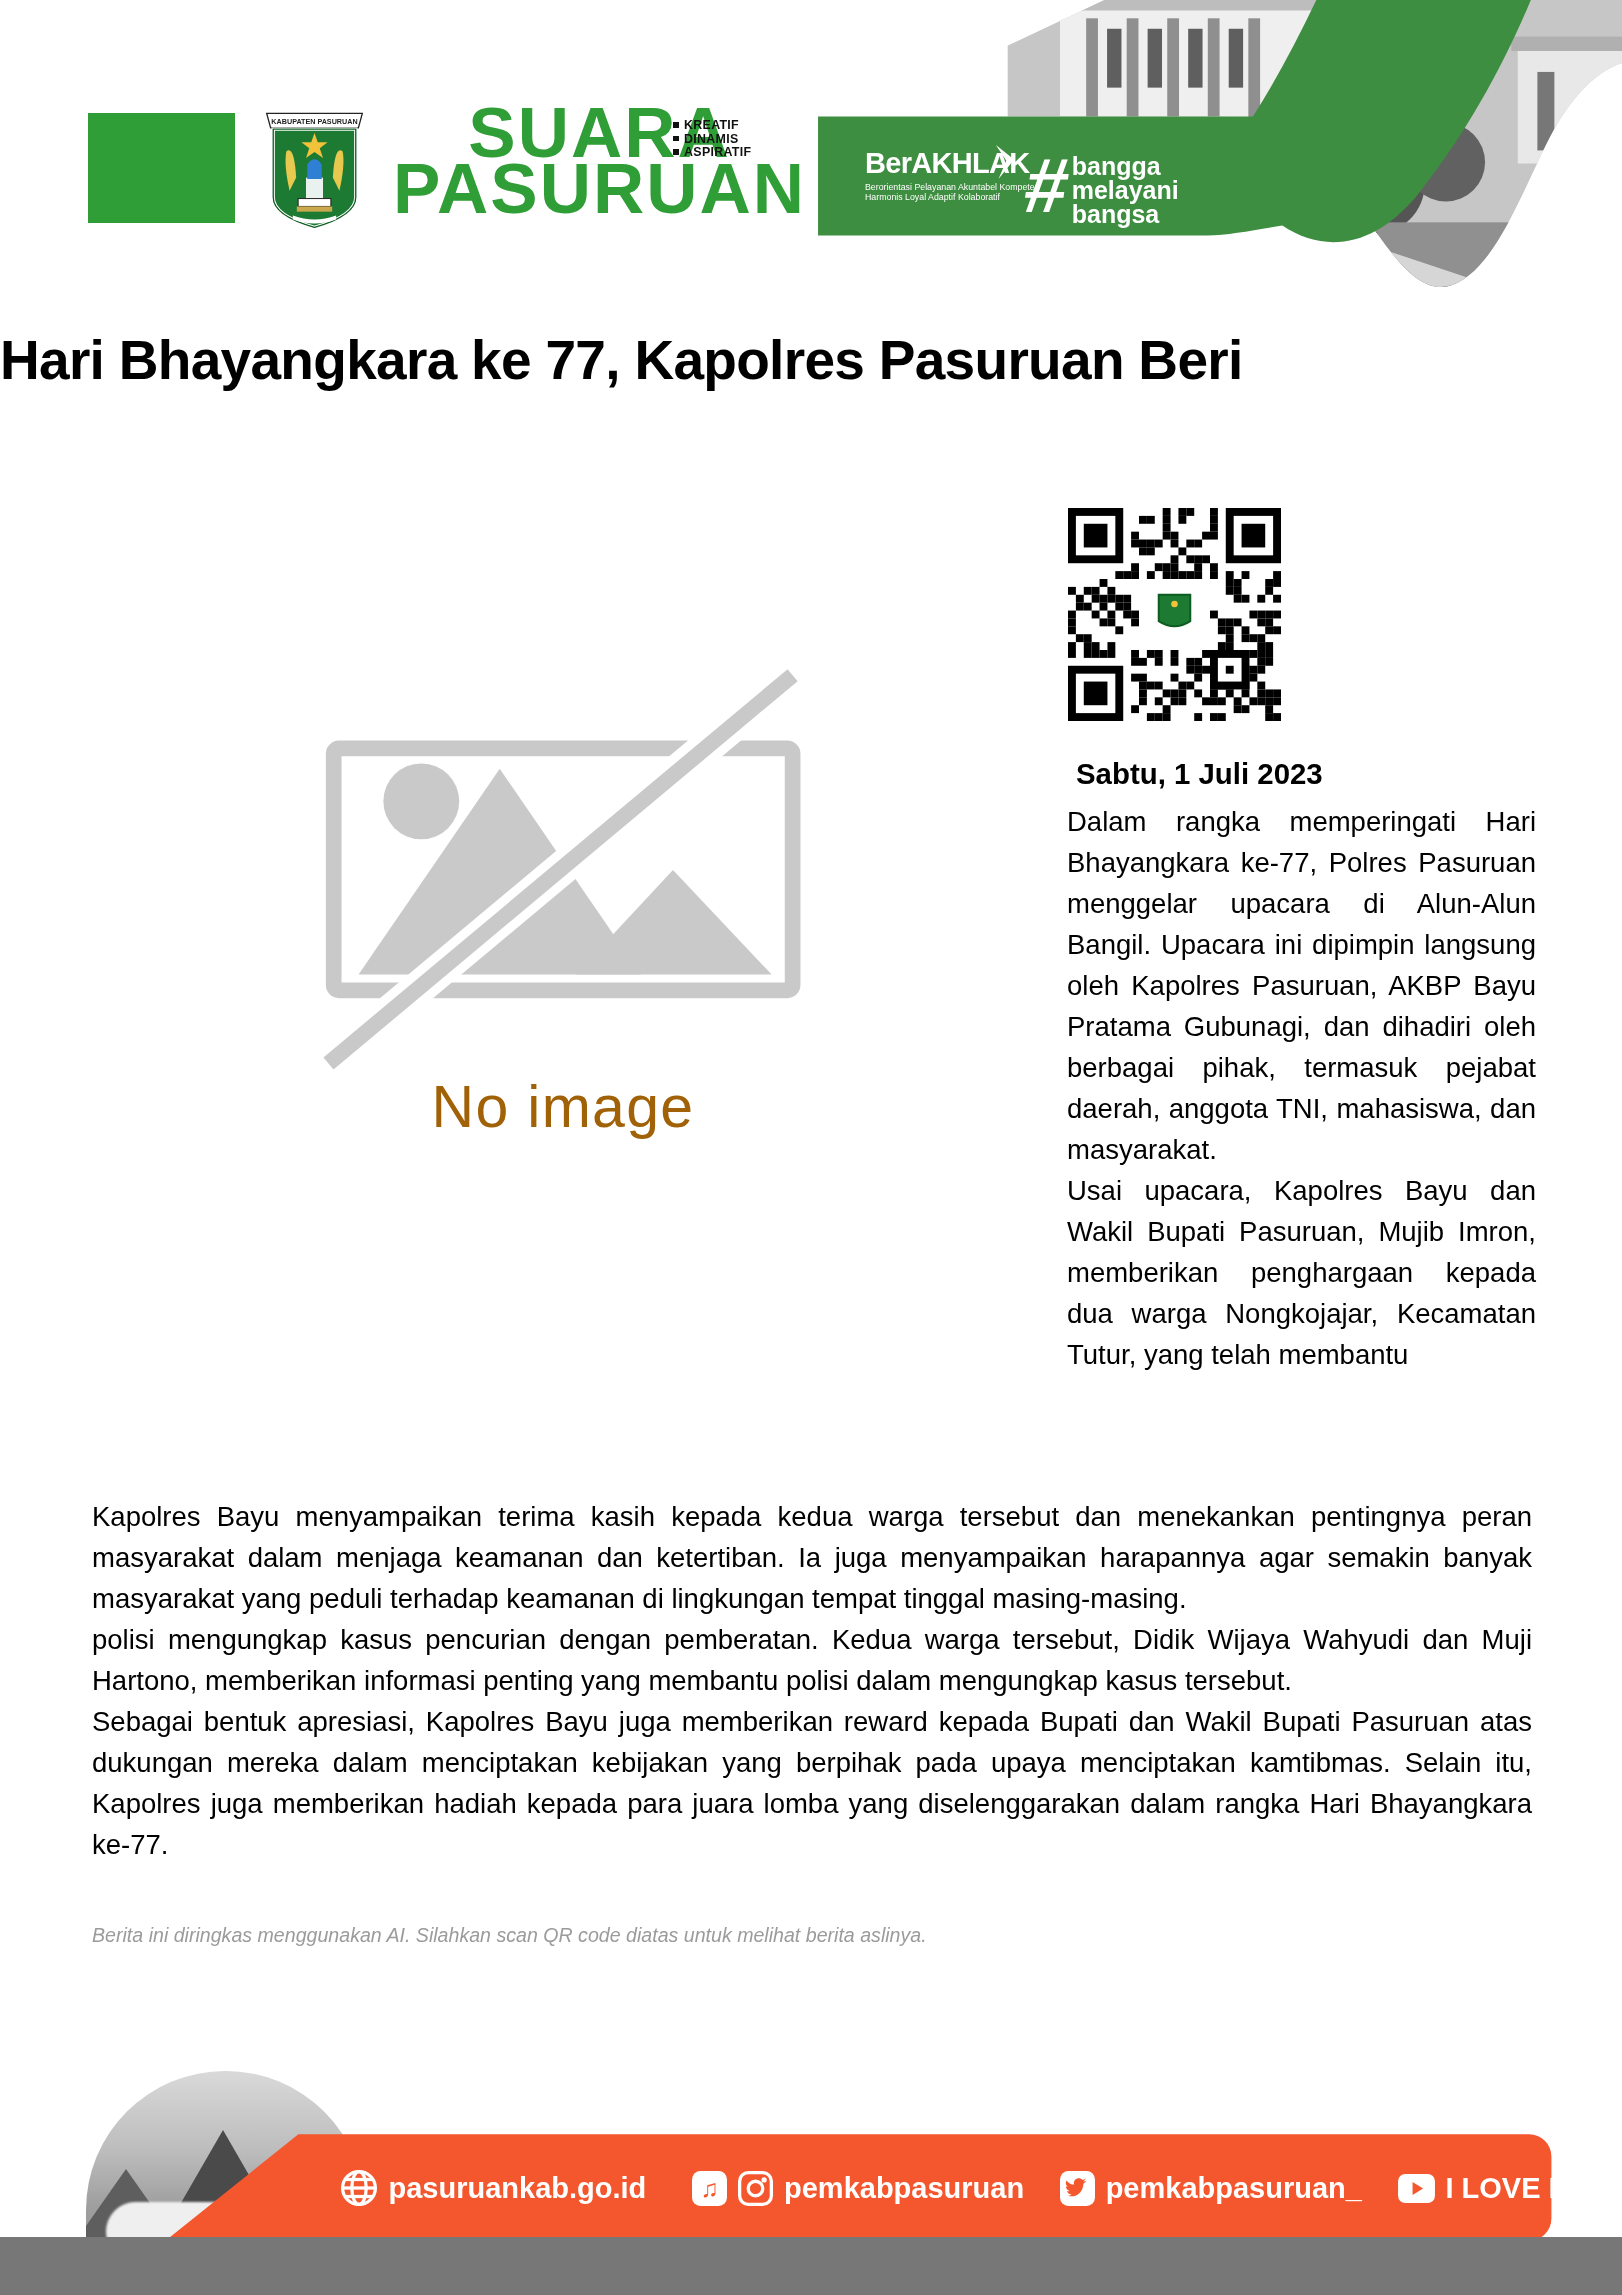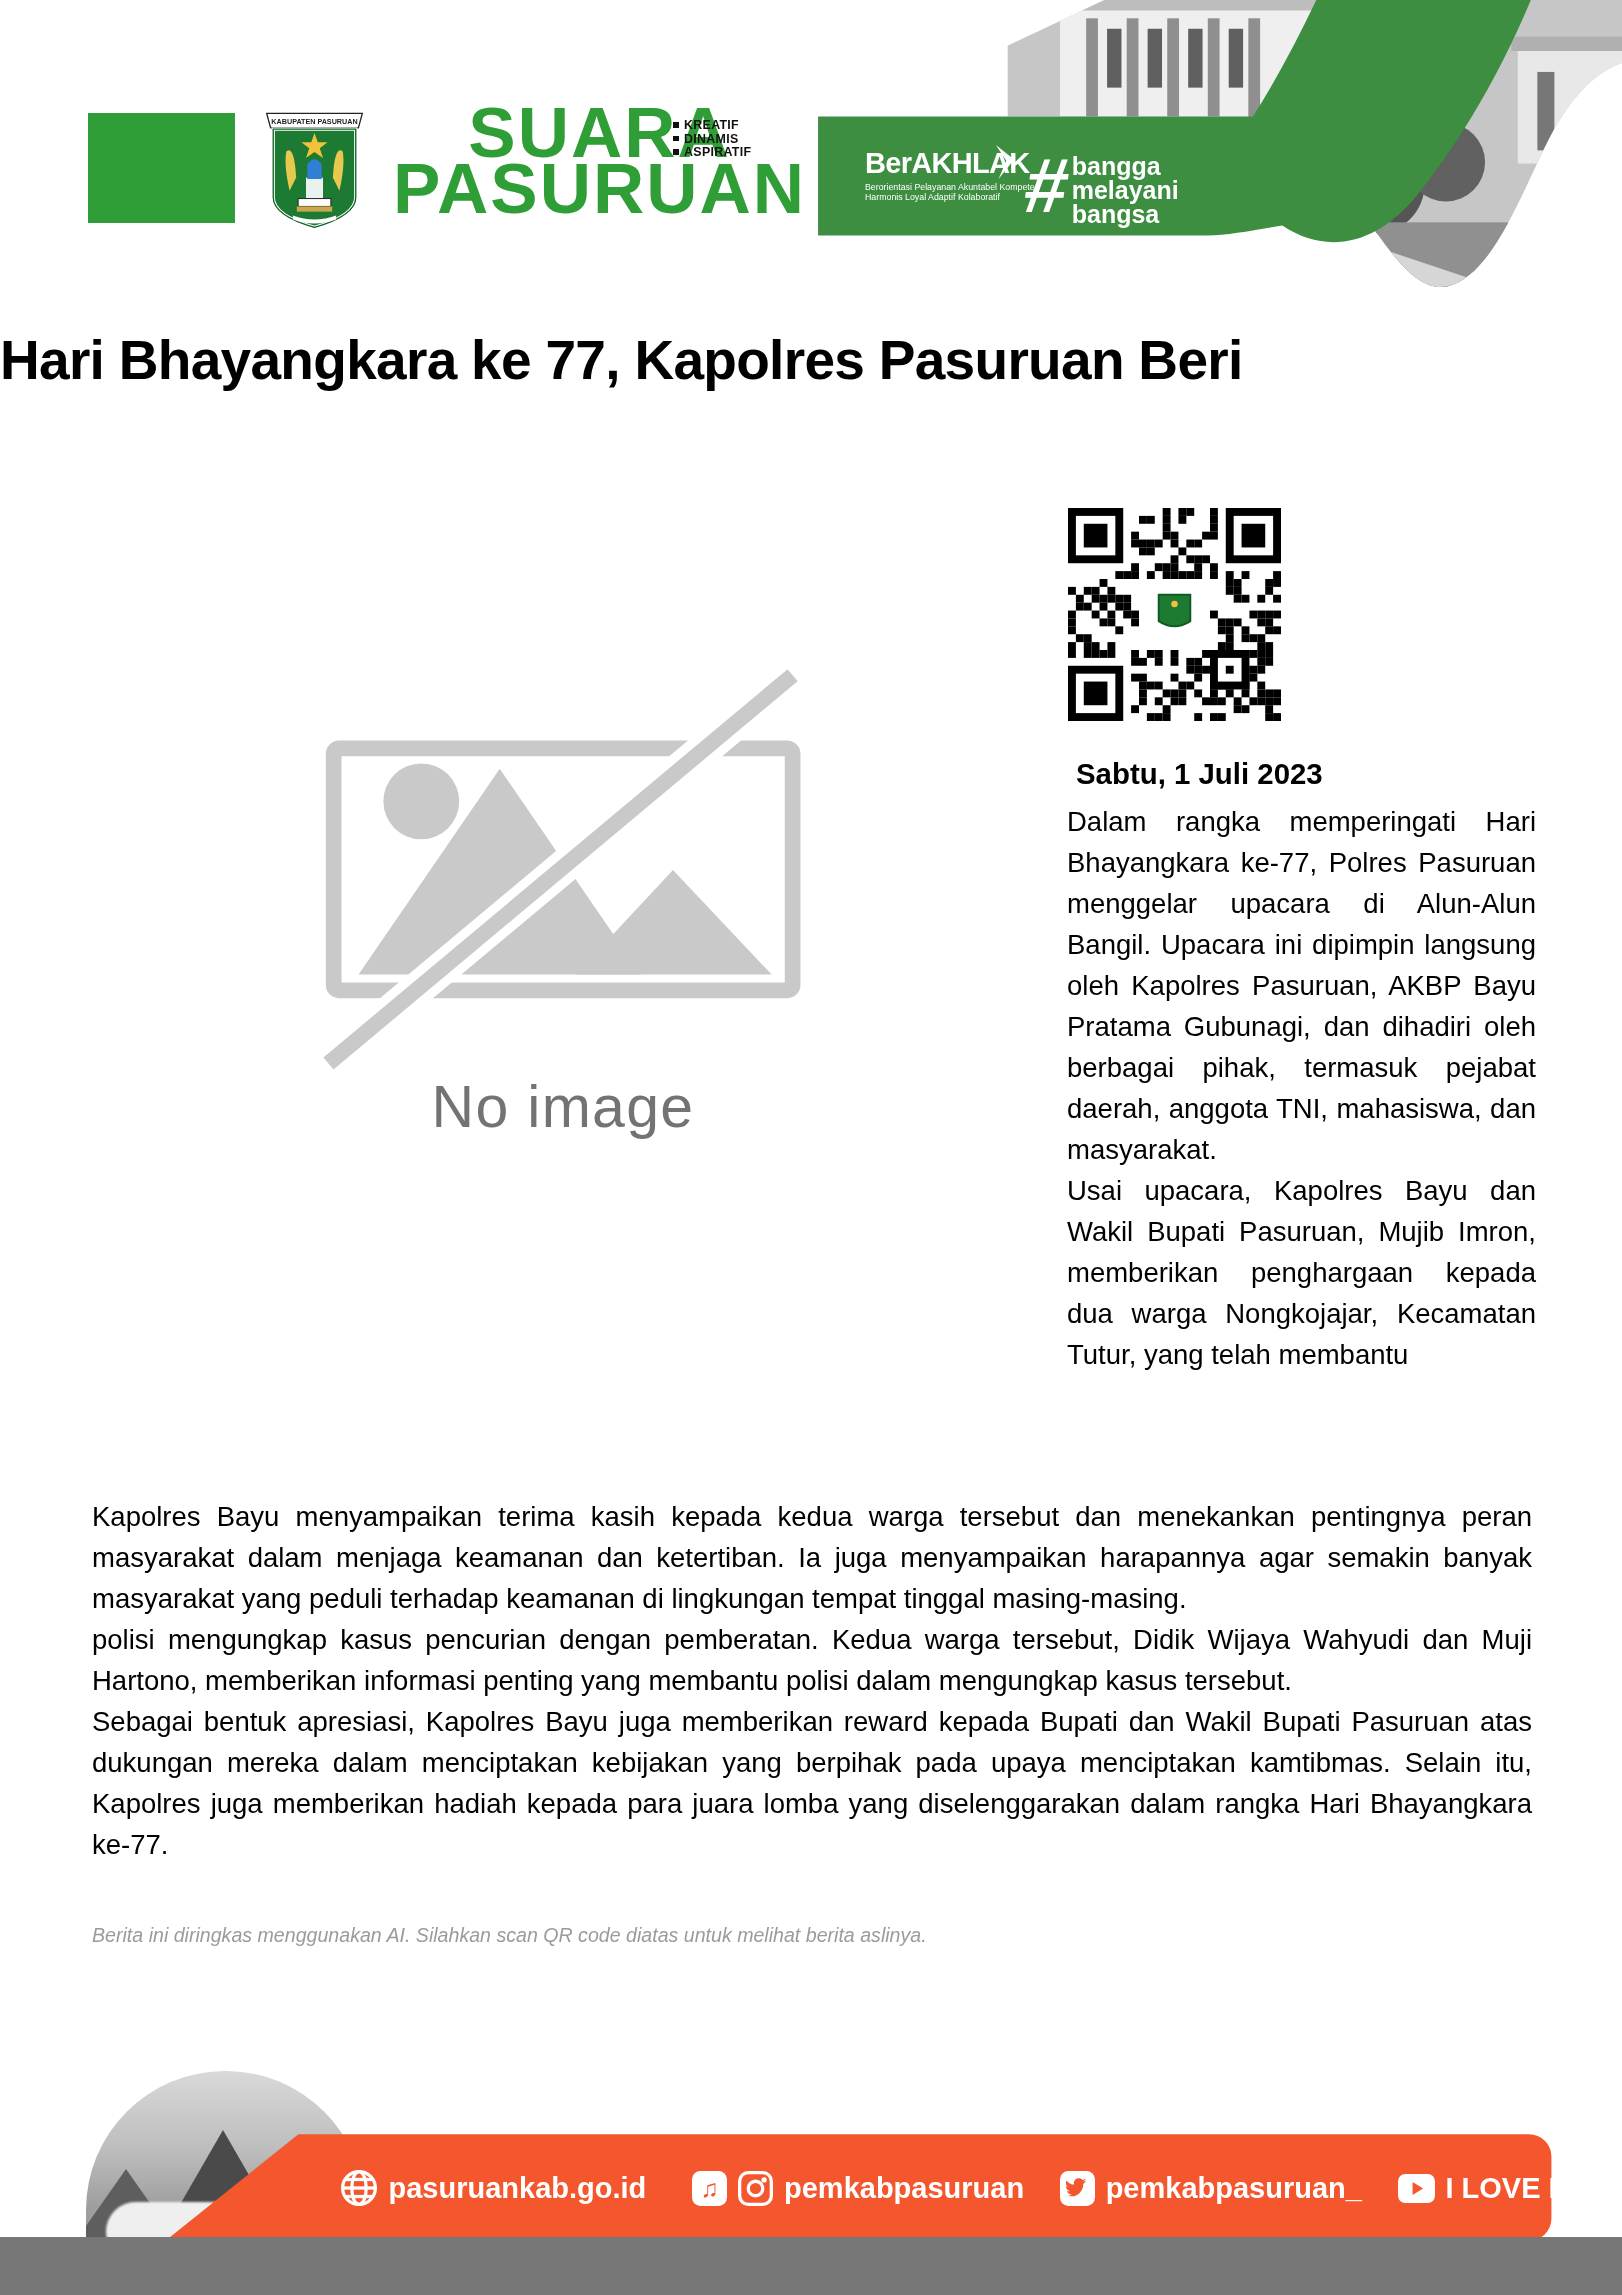--- a/index.html
+++ b/index.html
@@ -27,21 +27,21 @@
          font-size:55px;font-weight:bold;line-height:69px;letter-spacing:-0.7px;}
   
   .qr{position:absolute;left:1068px;top:508px;width:213px;height:213px;}
   .date{position:absolute;left:1067px;top:757px;font-size:29.4px;font-weight:bold;margin-left:9px;}
   .colright{position:absolute;left:1067px;top:801px;width:469px;font-size:27.5px;line-height:41px;
             text-align:justify;text-justify:inter-word;}
   .colright p{margin:0;}
   
   .ph-icon{position:absolute;left:301px;top:654px;}
   .ph-text{position:absolute;left:262px;top:1073px;width:602px;text-align:center;
-           font-size:59px;color:#737373;letter-spacing:1.3px;}
+           font-size:59px;color:#a16207;letter-spacing:1.3px;}
   
   .bodytext{position:absolute;left:92px;top:1496px;width:1440px;font-size:27.5px;line-height:41px;
             text-align:justify;text-justify:inter-word;}
   .bodytext p{margin:0;}
   .ainote{position:absolute;left:92px;top:1924px;font-size:19.6px;font-style:italic;color:#9b9b9b;}
   
   .dome1{position:absolute;left:86px;top:2071px;width:279px;height:224px;border-radius:139px 139px 0 0;
          overflow:hidden;background:linear-gradient(#d9d9d9 0%,#bdbdbd 35%,#9f9f9f 60%,#8a8a8a 100%);}
   .dome1 .peak{position:absolute;left:39px;top:59px;width:0;height:0;
          border-left:98px solid transparent;border-right:98px solid transparent;border-bottom:170px solid #4a4a4a;}

